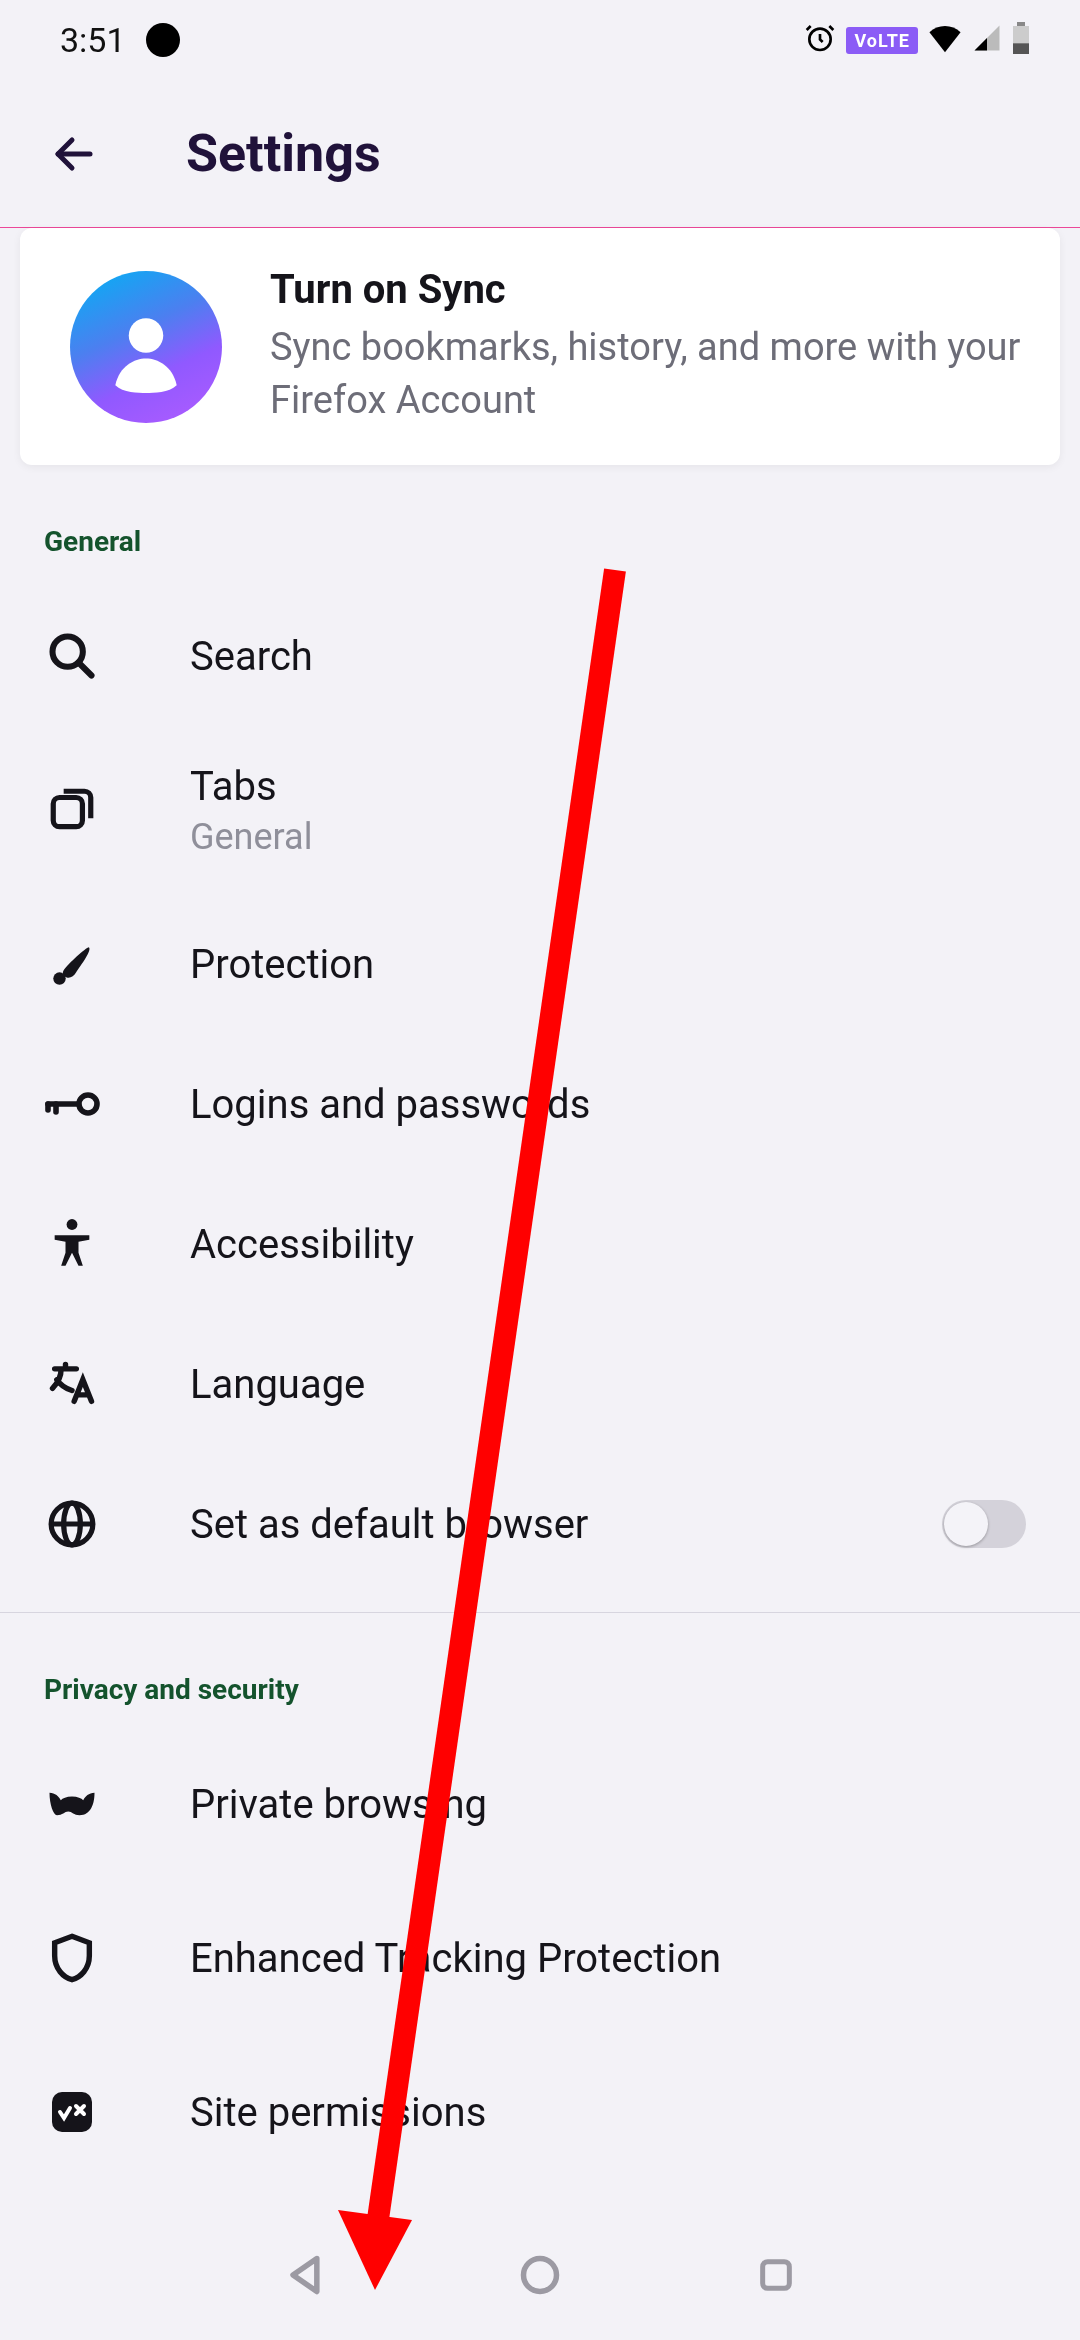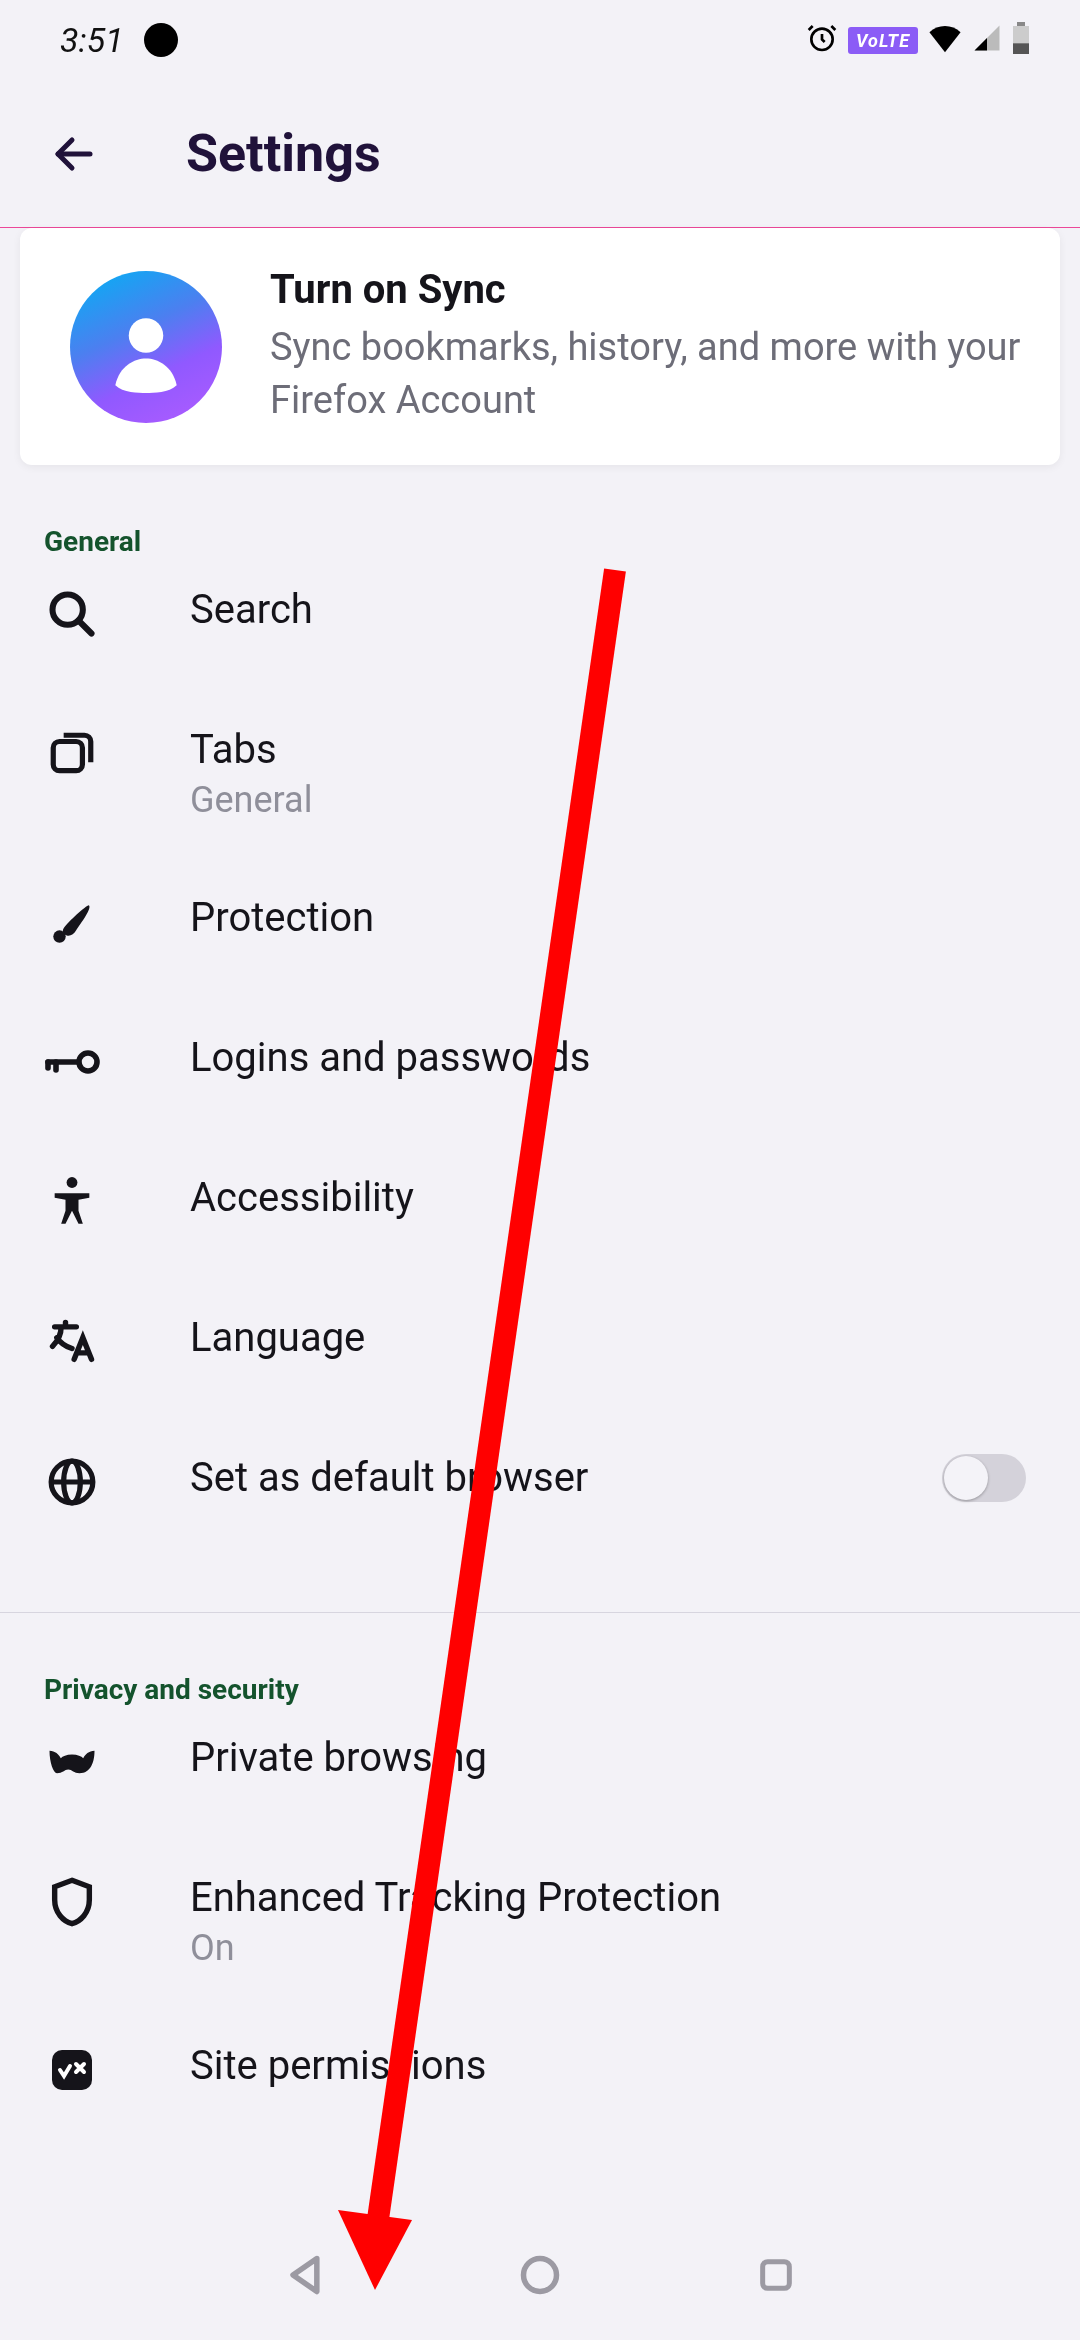--- a/index.html
+++ b/index.html
@@ -11,21 +11,20 @@
       position:relative;
       overflow:hidden;
     }
     
     .status-bar {
       height:80px;
       display:flex;
       align-items:center;
       justify-content:space-between;
       padding:0 50px 0 60px;
-      font-style:italic;
     }
     .status-left { display:flex; align-items:center; gap:20px; }
     .status-time { font-size:34px; font-weight:400; color:#111; }
     .status-dot { width:34px; height:34px; border-radius:50%; background:#000; }
     .status-right { display:flex; align-items:center; gap:10px; }
     .status-icon { color:#000; }
     .volte {
       background:#8b5cf6; color:#fff; font-size:18px; font-weight:700;
       padding:3px 8px; border-radius:3px; letter-spacing:1px;
     }
@@ -64,21 +63,21 @@
     }
     .sync-text { flex:1; }
     .sync-title { font-size:40px; font-weight:700; color:#15141a; margin-bottom:8px; }
     .sync-desc { font-size:38px; color:#6d6d78; line-height:1.4; }
     
     .section-header {
       font-size:28px; font-weight:700; color:#14532d;
       padding:60px 0 28px 44px;
     }
     .list-item {
-      display:flex; align-items:flex-start;
+      display:flex; align-items:center;
       padding:0 44px;
       min-height:140px;
       gap:90px;
       cursor:pointer;
     }
     .list-item.tall { min-height:168px; }
     .item-icon {
       width:56px; height:56px; display:flex; align-items:center; justify-content:center; flex-shrink:0;
     }
     .item-text { flex:1; display:flex; flex-direction:column; justify-content:center; gap:6px; }
@@ -278,21 +277,20 @@
 </div>
 
 <div class="list-item tall">
   <span class="item-icon">
     <svg width="44" height="52" viewBox="0 0 20 24" fill="none" stroke="#15141a" stroke-width="2.5">
         <path d="M10 2l8 3v6c0 6-4 10-8 11-4-1-8-5-8-11V5l8-3z"></path>
       </svg>
   </span>
   <div class="item-text">
     <span class="item-label">Enhanced Tracking Protection</span>
-    <span class="item-sub">On</span>
   </div>
 </div>
 
 <div class="list-item">
   <span class="item-icon">
     <svg width="48" height="48" viewBox="0 0 24 24" fill="#15141a">
         <rect x="2" y="2" width="20" height="20" rx="5"></rect>
         <path d="M6 12l2 3 3-5" stroke="#fff" stroke-width="2" fill="none" stroke-linecap="round"></path>
         <path d="M14 9l4 4M18 9l-4 4" stroke="#fff" stroke-width="2" stroke-linecap="round"></path>
       </svg>

